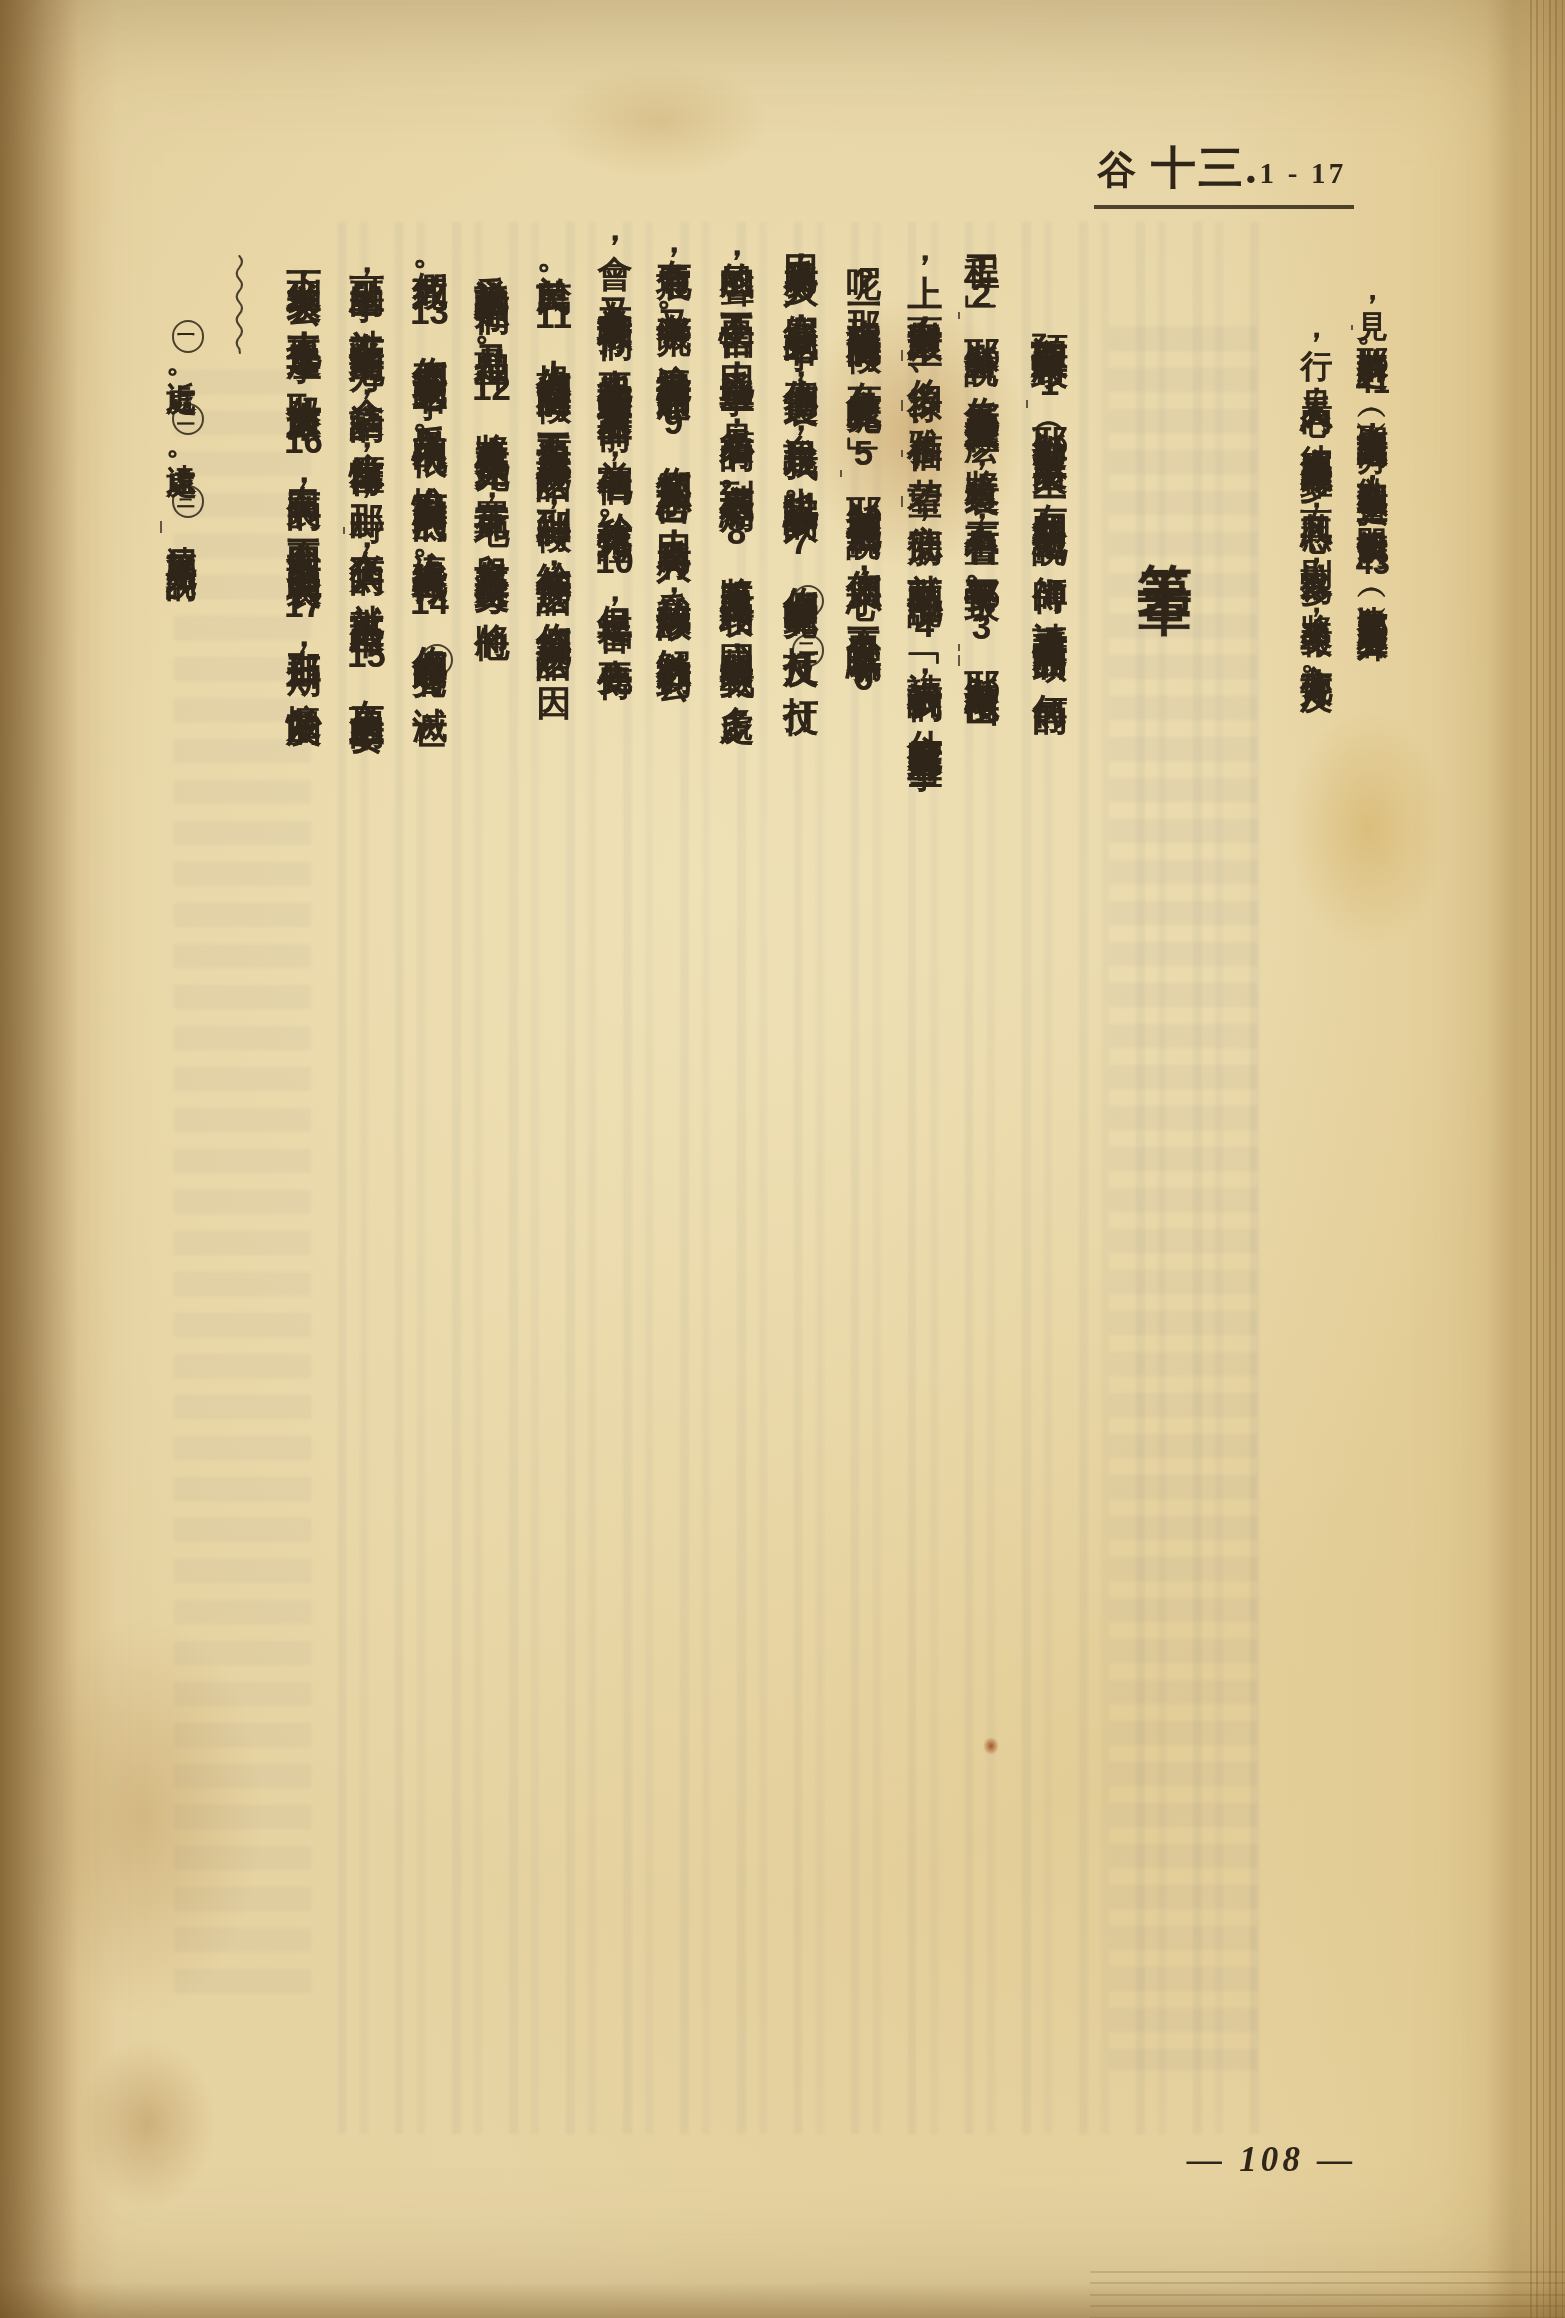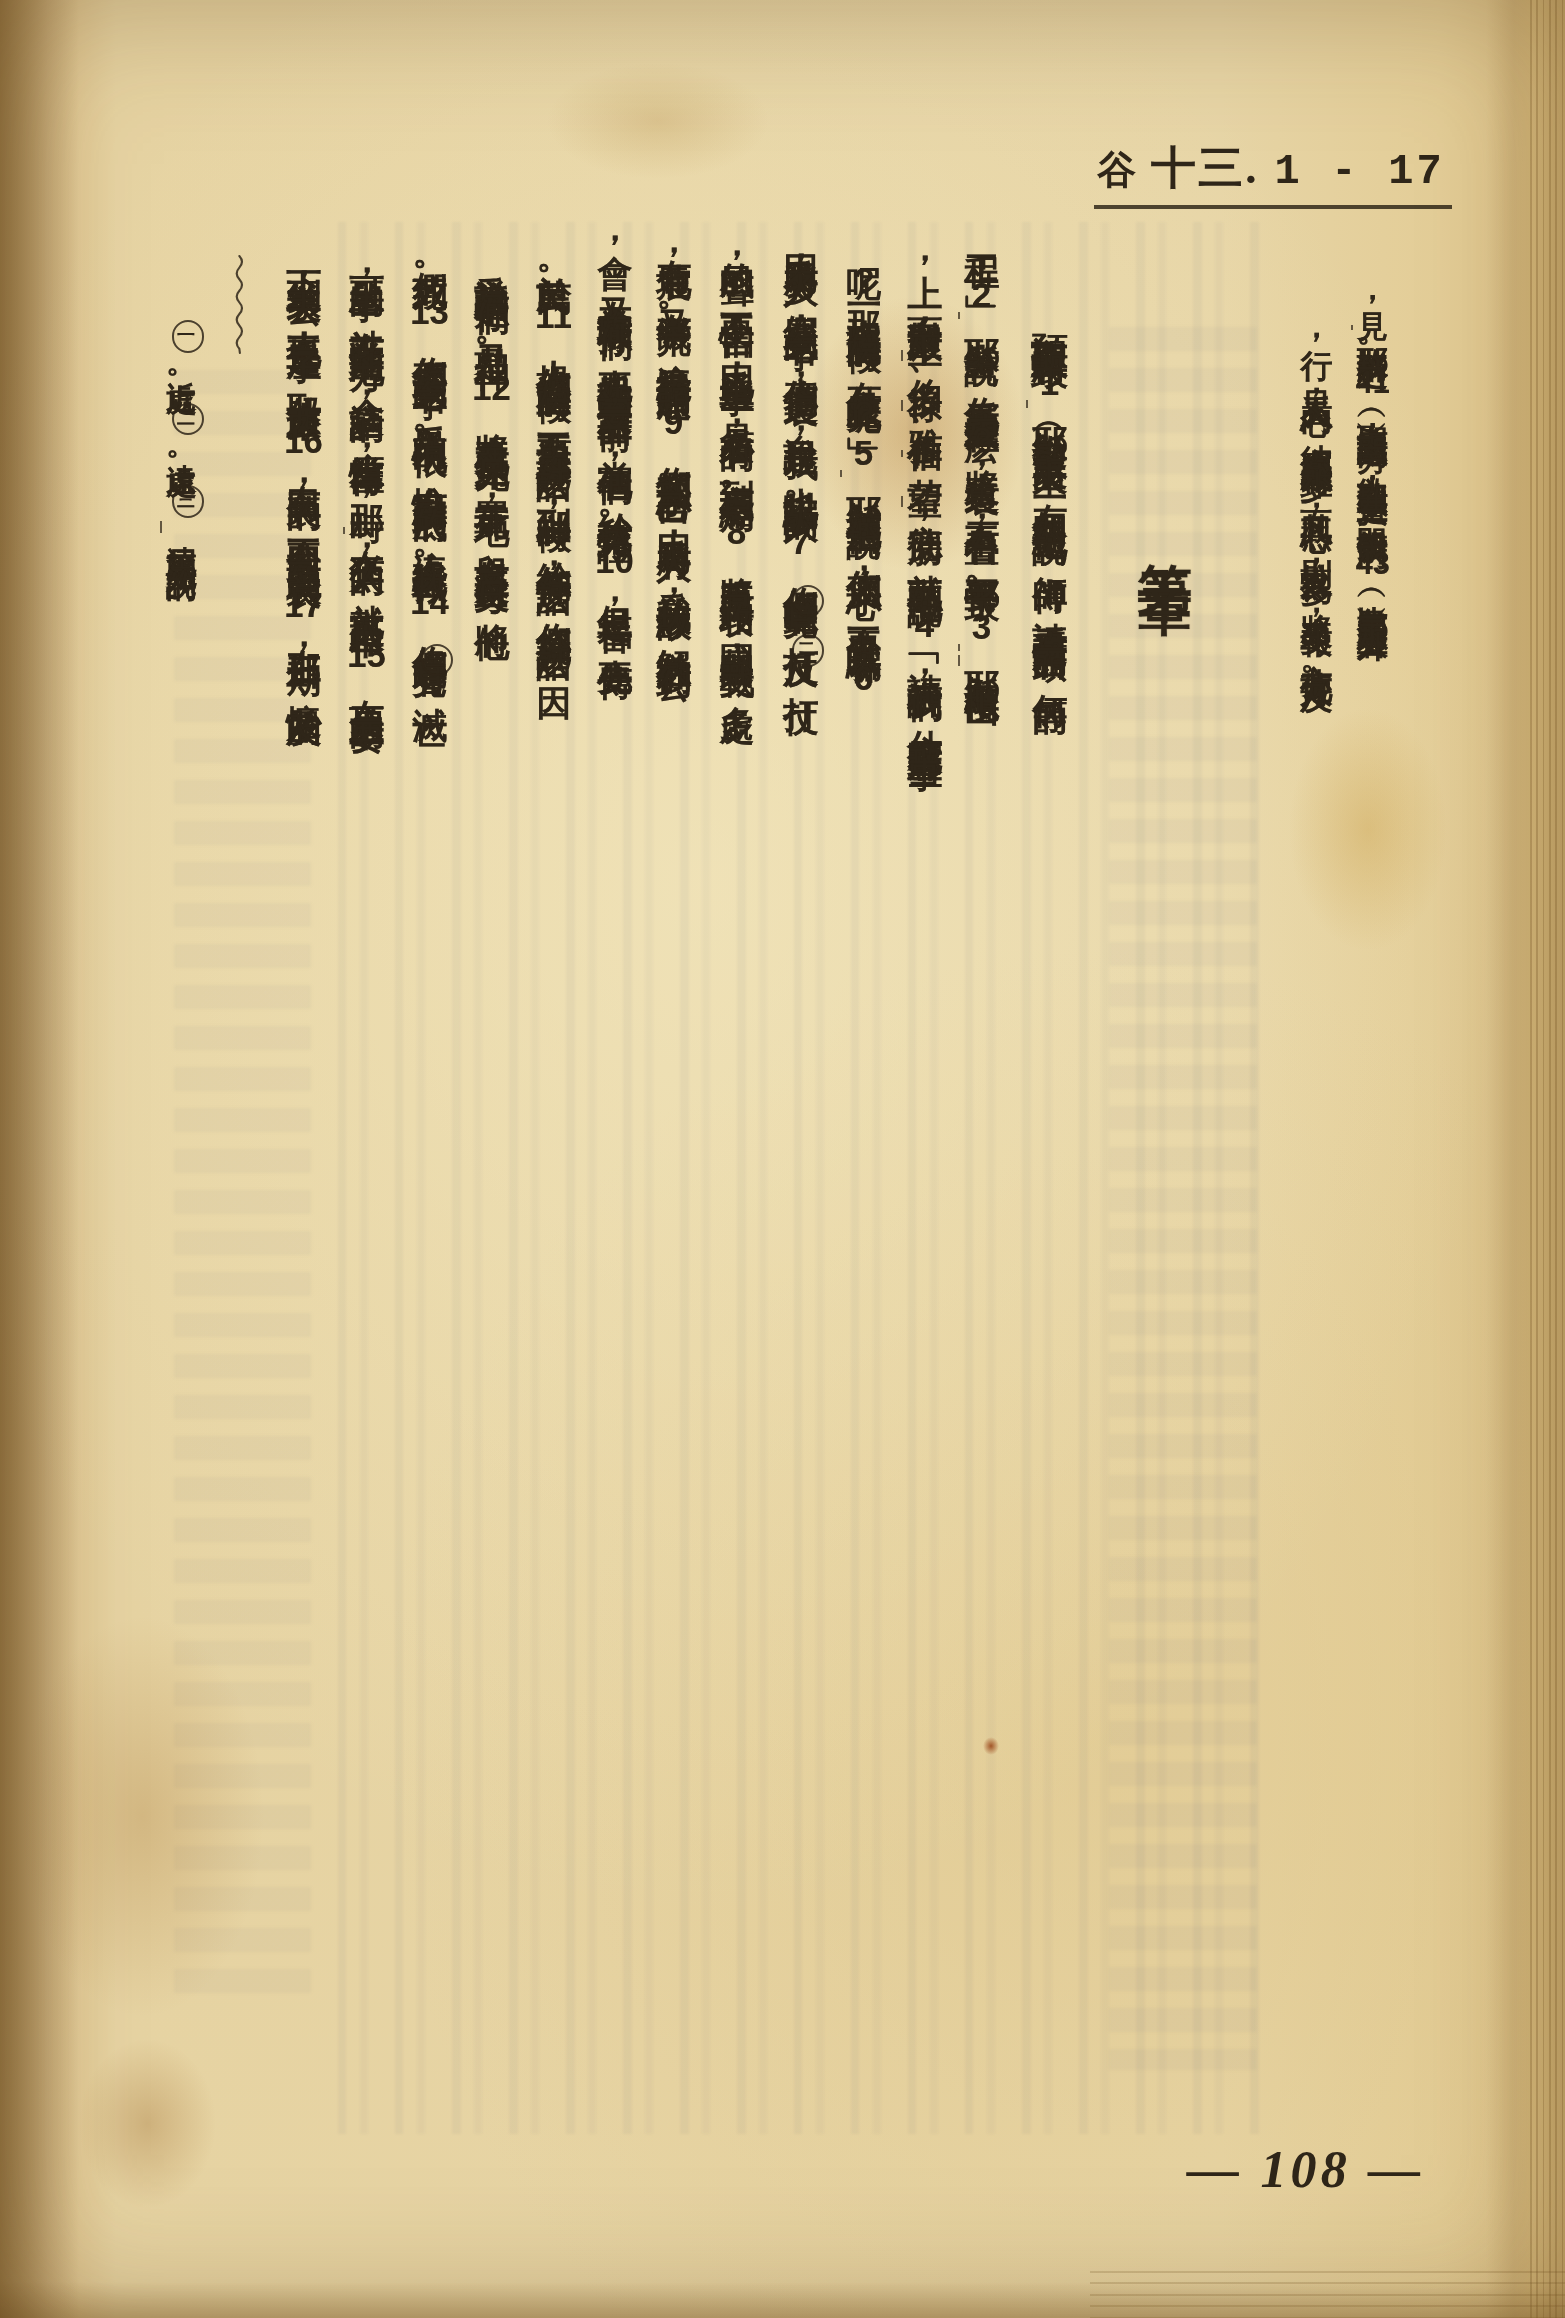--- a/index.html
+++ b/index.html
@@ -35,21 +35,21 @@
   .ghost2{position:absolute;pointer-events:none;filter:blur(1.6px);
     background:repeating-linear-gradient(180deg, rgba(88,100,122,.05) 0 24px, rgba(0,0,0,0) 24px 41px);}
 
   .stain{position:absolute;pointer-events:none;border-radius:50%;}
 
   
   .hdr{position:absolute;left:1094px;top:138px;display:flex;align-items:baseline;
     border-bottom:4.2px solid rgba(43,34,20,.82);padding:0 7.4px 7.4px 3.2px;}
   .hdr .bk{font-size:39px;font-weight:600;letter-spacing:1.1px;}
   .hdr .ch{font-size:45px;font-weight:800;margin-left:13.7px;letter-spacing:2.1px;}
-  .hdr .vr{font-size:42px;font-weight:700;margin-left:16px;letter-spacing:3.2px;font-family:Liberation Mono, monospace;}
+  .hdr .vr{font-size:29px;font-weight:700;margin-left:1px;letter-spacing:3.2px;font-family:Liberation Serif, serif;}
 
   
   .col{position:absolute;writing-mode:vertical-rl;text-orientation:mixed;white-space:nowrap;
     font-weight:600;text-shadow:0 0 0.5px rgba(47,38,25,.55);}
   .col.verse{font-size:35px;letter-spacing:3.7px;}
   .col.dense1{font-size:31px;letter-spacing:2.1px;}
   .col.dense2{font-size:32px;letter-spacing:3.7px;}
   .col.foot{font-size:31px;letter-spacing:4.2px;}
   .col .head{font-weight:800;font-size:37px;}
   .col .vn{text-combine-upright:all;font-weight:800;font-family:"Liberation Sans",sans-serif;}
@@ -58,21 +58,21 @@
   .col .circ{display:inline-block;width:28.5px;height:28.5px;border:2.1px solid rgba(47,38,25,.85);
     border-radius:50%;margin:3.2px 0;vertical-align:middle;}
   .col .circ i{display:block;writing-mode:horizontal-tb;font-style:normal;width:28.5px;height:28.5px;
     line-height:27.5px;text-align:center;font-size:18px;font-weight:700;}
 
   .chapter-title{position:absolute;writing-mode:vertical-rl;font-weight:800;
     font-size:54px;letter-spacing:5.3px;text-shadow:0 0 1.1px rgba(47,38,25,.6);}
 
   .squiggle{position:absolute;}
 
-  .pageno{position:absolute;font-style:italic;font-weight:700;font-size:52px;letter-spacing:4.2px;}
+  .pageno{position:absolute;font-style:italic;font-weight:700;font-size:35px;letter-spacing:4.2px;}
 </style>
 </head>
 <body>
 
 <div class="page">
 
   <div class="ghost" style="left:338px;top:222px;width:930px;height:1912px;"></div>
   <div class="ghost2" style="left:1109px;top:327px;width:148px;height:1743px;"></div>
   <div class="ghost2" style="left:174px;top:370px;width:137px;height:1637px;"></div>
 

